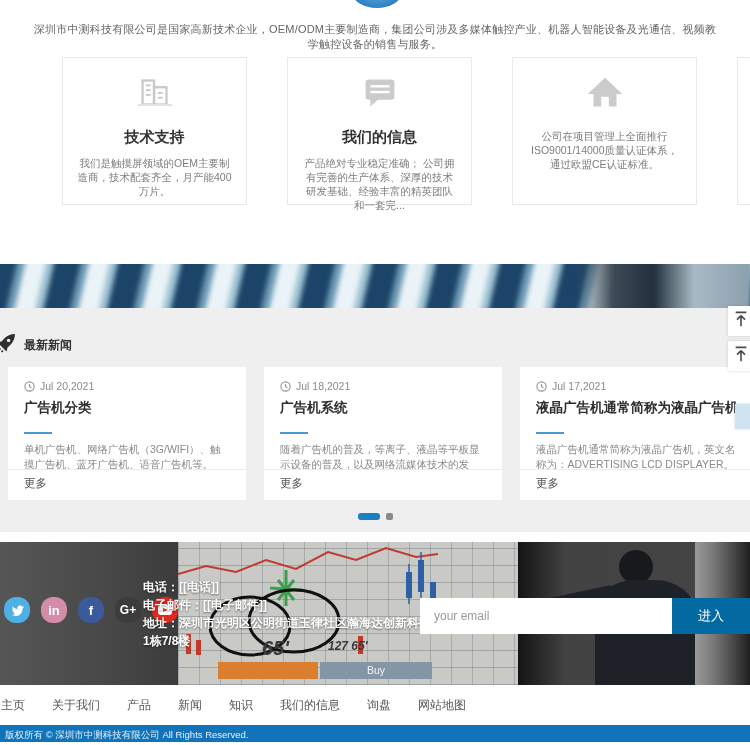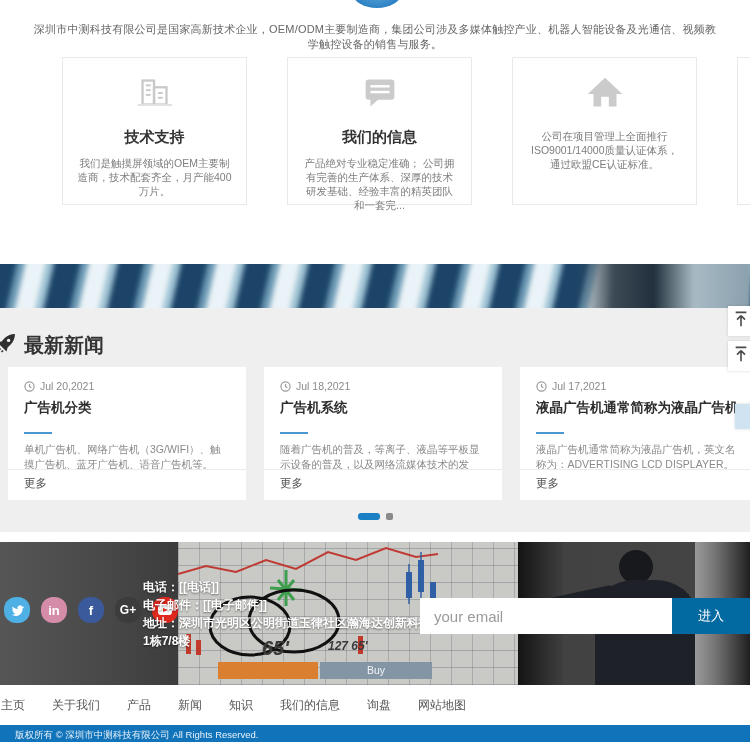--- a/index.html
+++ b/index.html
@@ -27,21 +27,21 @@
   .banner { position:absolute; top:264px; left:0; width:750px; height:44px; overflow:hidden;
     background:linear-gradient(180deg,#cfe0ea,#e7f1f6); }
   .banner .stripes { position:absolute; inset:-8px; filter:blur(2.5px);
     background:repeating-linear-gradient(103deg,#1c4468 0 26px,#6d9ab5 26px 34px,#eaf3f7 34px 54px,#9fc3d4 54px 62px); }
   .banner .person { position:absolute; top:-4px; right:0; width:175px; height:56px; filter:blur(1.5px);
     background:linear-gradient(90deg,rgba(0,0,0,0) 0%, #3c4a56 22%, #21303c 45%, #a7bac4 68%, #8aa0ad 100%); }
 
   
   .news { position:absolute; top:308px; left:0; width:750px; height:224px; background:#efefef; }
   .news-head { position:absolute; top:23px; left:-6px; display:flex; align-items:center; }
-  .news-head .txt { font-size:20px; font-weight:bold; color:#333; margin-left:6px; }
+  .news-head .txt { font-size:12px; font-weight:bold; color:#333; margin-left:6px; }
   .ncard { position:absolute; top:59px; width:238px; height:133px; background:#fff; }
   .ncard .inner { padding:13px 16px 0 16px; }
   .ncard .date { display:flex; align-items:center; font-size:10.5px; color:#8b8b8b; }
   .ncard .date svg { margin-right:5px; }
   .ncard h4 { font-size:13.5px; font-weight:bold; color:#2e2e2e; margin-top:7px; white-space:nowrap; overflow:hidden; }
   .ncard .uline { width:28px; height:2px; background:#4a97d2; margin-top:15px; }
   .ncard .exc { font-size:10.5px; color:#8a8a8a; line-height:15px; margin-top:8px; height:31px; overflow:hidden; }
   .ncard .sep { position:absolute; left:0; right:0; bottom:30px; border-top:1px solid #ececec; }
   .ncard .more { position:absolute; left:16px; bottom:9px; font-size:11.5px; color:#555; cursor:pointer; }
   .pager { position:absolute; top:205px; left:0; right:0; display:flex; justify-content:center; align-items:center; gap:6px; }
@@ -81,31 +81,31 @@
   .s-gp { background:#3c3c3c; font-size:12px; } .s-yt { background:#e0281e; }
   .yt-badge { width:14px; height:10px; background:#fff; border-radius:3px; position:relative; }
   .yt-badge::after { content:""; position:absolute; left:5px; top:2.5px; border-left:5px solid #e0281e;
     border-top:2.5px solid transparent; border-bottom:2.5px solid transparent; }
 
   .contact { position:absolute; left:143px; top:578px; width:300px; color:#fff; font-weight:bold;
     font-size:12px; line-height:18px; text-shadow:0 1px 2px rgba(0,0,0,.5); }
 
   .newsletter { position:absolute; left:420px; top:598px; width:330px; height:36px; display:flex; }
   .newsletter input { width:252px; height:36px; border:0; outline:none; background:#fff; padding:0 14px;
-    font-size:15px; color:#333; font-family:inherit; }
+    font-size:12px; color:#333; font-family:inherit; }
   .newsletter input::placeholder { color:#9a9a9a; }
   .newsletter button { width:78px; height:36px; border:0; background:#0369a1; color:#fff; font-size:13px;
     cursor:pointer; font-family:inherit; }
 
   
   .bnav { position:absolute; top:685px; left:0; width:750px; height:40px; background:#fff;
     display:flex; align-items:center; gap:27px; padding-left:1px; }
   .bnav a { font-size:12px; color:#555; text-decoration:none; cursor:pointer; white-space:nowrap;font-family:Liberation Serif, serif; }
   .copy { position:absolute; top:725px; left:0; width:750px; height:17px; background:#1173b9;
-    color:#e8f2fa; font-size:9.5px; line-height:20px; padding-left:15px; }
+    color:#e8f2fa; font-size:9.5px; line-height:20px; padding-left:5px; }
 </style>
 </head>
 <body>
 
 <div id="page">
 
   <div class="logo-ellipse"></div>
 
   <div class="intro">深圳市中测科技有限公司是国家高新技术企业，OEM/ODM主要制造商，集团公司涉及多媒体触控产业、机器人智能设备及光通信、视频教学触控设备的销售与服务。</div>
 

